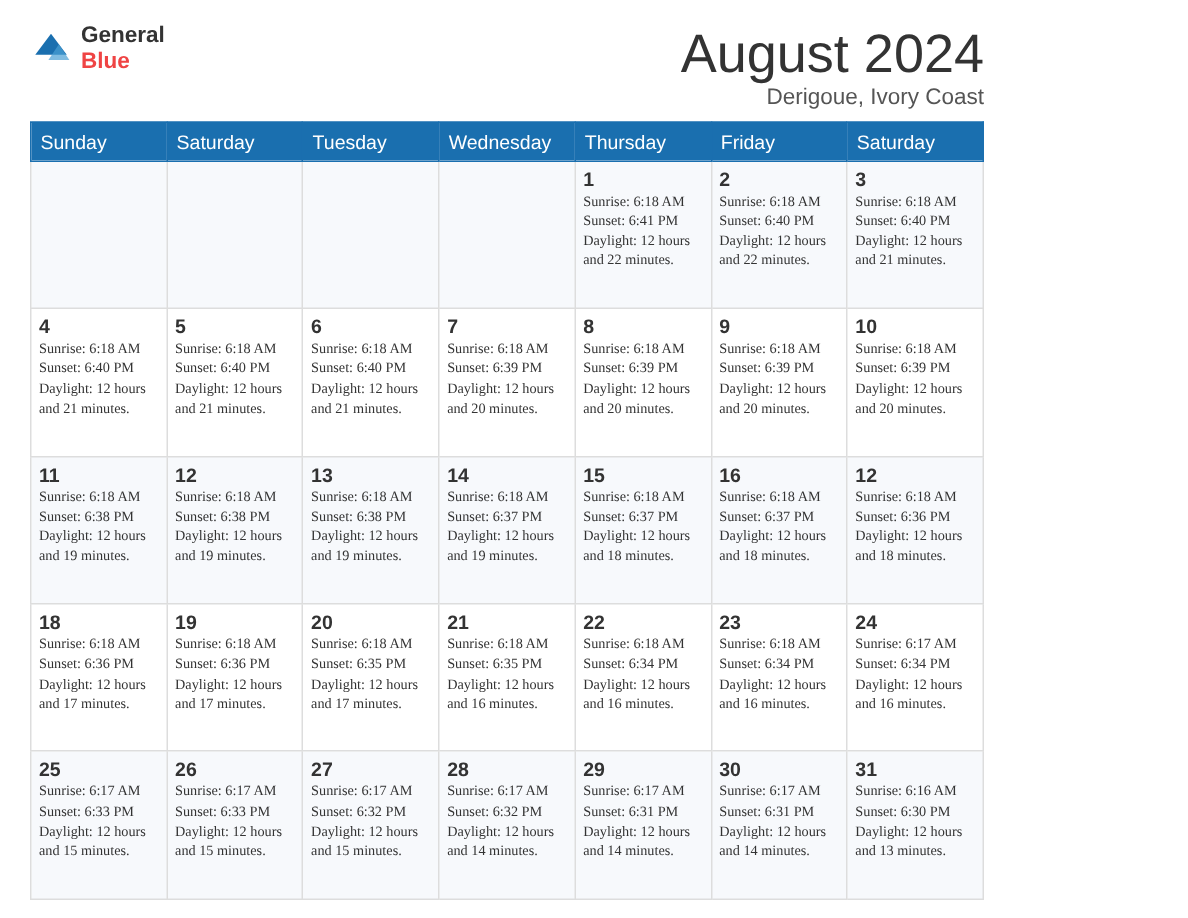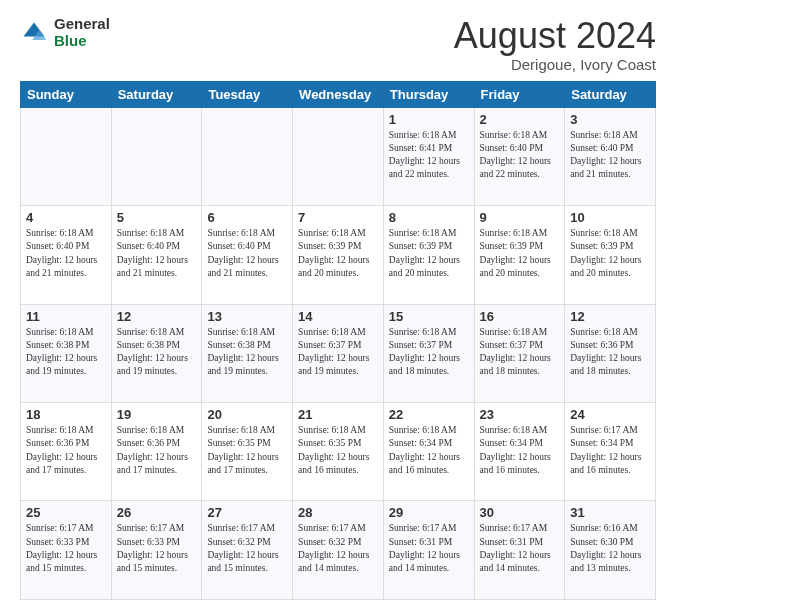--- a/index.html
+++ b/index.html
@@ -34,21 +34,21 @@
       line-height: 1.1;
     }
     .logo-general {
       font-size: 15px;
       font-weight: bold;
       color: #333;
     }
     .logo-blue {
       font-size: 15px;
       font-weight: bold;
-      color: #15803d;
+      color: #ef4444;
     }
     .logo-icon {
       width: 28px;
       height: 28px;
     }
     .title-block {
       text-align: right;
     }
     .main-title {
       font-size: 36px;
@@ -66,21 +66,21 @@
       border-collapse: collapse;
       width: 100%;
       table-layout: fixed;
     }
     .calendar th {
       background-color: #1a6faf;
       color: #fff;
       text-align: left;
       padding: 5px 6px;
       font-size: 13px;
-      font-weight: bold;
+      font-weight: normal;
       border: 1px solid #1a6faf;
     }
     .calendar td {
       vertical-align: top;
       padding: 4px 5px;
       font-size: 10px;
       color: #333;
       border: 1px solid #ddd;
       background: #fff;
       height: 85px;

